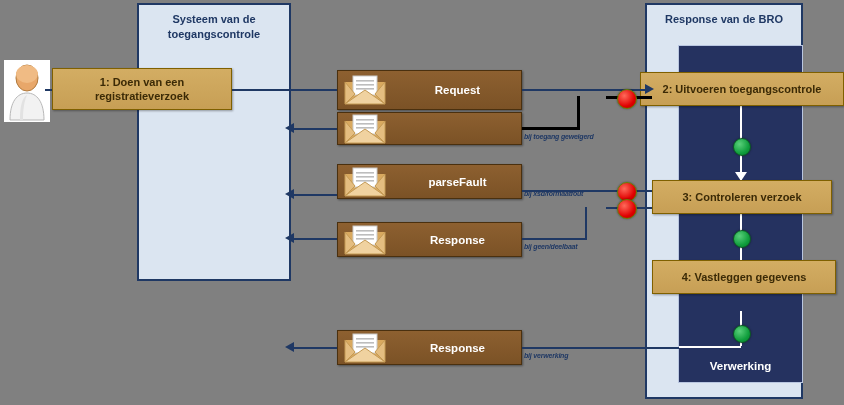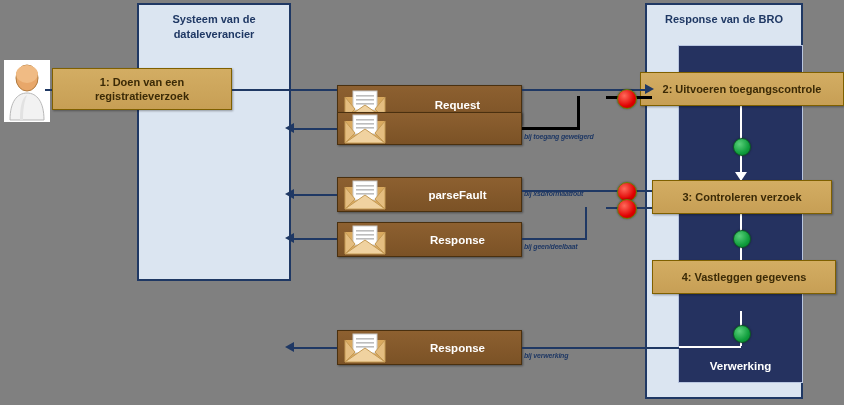--- a/index.html
+++ b/index.html
@@ -145,21 +145,21 @@
   }
 </style>
 </head>
 <body>
 
 <div id="canvas">
 
   <div class="lane" style="left:137px;top:3px;width:154px;height:278px;">
     <div class="lane-title">
       <div>Systeem van de</div>
-      <div>dataleverancier</div>
+      <div>toegangscontrole</div>
     </div>
   </div>
 
   <div class="lane" style="left:645px;top:3px;width:158px;height:396px;">
     <div class="lane-title">
       <div>Response van de BRO</div>
     </div>
   </div>
 
   <div class="navy" style="left:678px;top:45px;width:125px;height:338px;">
@@ -200,21 +200,21 @@
   </div>
 
   <div class="act" style="left:652px;top:180px;width:180px;height:34px;">
     <div>3:  Controleren verzoek</div>
   </div>
 
   <div class="act" style="left:652px;top:260px;width:184px;height:34px;">
     <div>4: Vastleggen gegevens</div>
   </div>
 
-  <div class="msg" style="left:337px;top:70px;width:185px;height:40px;margin-top:15px;">
+  <div class="msg" style="left:337px;top:70px;width:185px;height:40px;">
     <svg class="env" viewBox="0 0 44 32">
       <path d="M2 8 L42 8 L42 30 L2 30 Z" fill="#d9a95f"></path>
       <rect x="10" y="2" width="24" height="19" fill="#ffffff" stroke="#c9c9c9" stroke-width="1"></rect>
       <rect x="13" y="6" width="18" height="1.6" fill="#bdbdbd"></rect>
       <rect x="13" y="10" width="18" height="1.6" fill="#bdbdbd"></rect>
       <rect x="13" y="14" width="18" height="1.6" fill="#bdbdbd"></rect>
       <path d="M2 30 L22 16 L42 30 Z" fill="#f0d2a0" stroke="#c49a55" stroke-width="1"></path>
       <path d="M2 8 L2 30 L12 20 Z" fill="#e4bd80" stroke="#c49a55" stroke-width="1"></path>
       <path d="M42 8 L42 30 L32 20 Z" fill="#e4bd80" stroke="#c49a55" stroke-width="1"></path>
     </svg>
@@ -242,21 +242,21 @@
   <div class="line black h" style="left:606px;top:96px;width:46px;height:3px;"></div>
   <div class="line black v" style="left:577px;top:96px;height:33px;width:3px;"></div>
   <div class="line black h" style="left:522px;top:127px;width:58px;height:3px;"></div>
 
   <div class="line h" style="left:293px;top:128px;width:44px;"></div>
   <div class="arrow-left" style="left:285px;top:123px;"></div>
   <div class="cond" style="left:524px;top:133px;">bij toegang geweigerd</div>
 
   <div class="dot-red" style="left:617px;top:89px;"></div>
 
-  <div class="msg" style="left:337px;top:177px;width:185px;height:35px;">
+  <div class="msg" style="left:337px;top:164px;width:185px;height:35px;">
     <svg class="env" viewBox="0 0 44 32">
       <path d="M2 8 L42 8 L42 30 L2 30 Z" fill="#d9a95f"></path>
       <rect x="10" y="2" width="24" height="19" fill="#ffffff" stroke="#c9c9c9" stroke-width="1"></rect>
       <rect x="13" y="6" width="18" height="1.6" fill="#bdbdbd"></rect>
       <rect x="13" y="10" width="18" height="1.6" fill="#bdbdbd"></rect>
       <rect x="13" y="14" width="18" height="1.6" fill="#bdbdbd"></rect>
       <path d="M2 30 L22 16 L42 30 Z" fill="#f0d2a0" stroke="#c49a55" stroke-width="1"></path>
       <path d="M2 8 L2 30 L12 20 Z" fill="#e4bd80" stroke="#c49a55" stroke-width="1"></path>
       <path d="M42 8 L42 30 L32 20 Z" fill="#e4bd80" stroke="#c49a55" stroke-width="1"></path>
     </svg>

